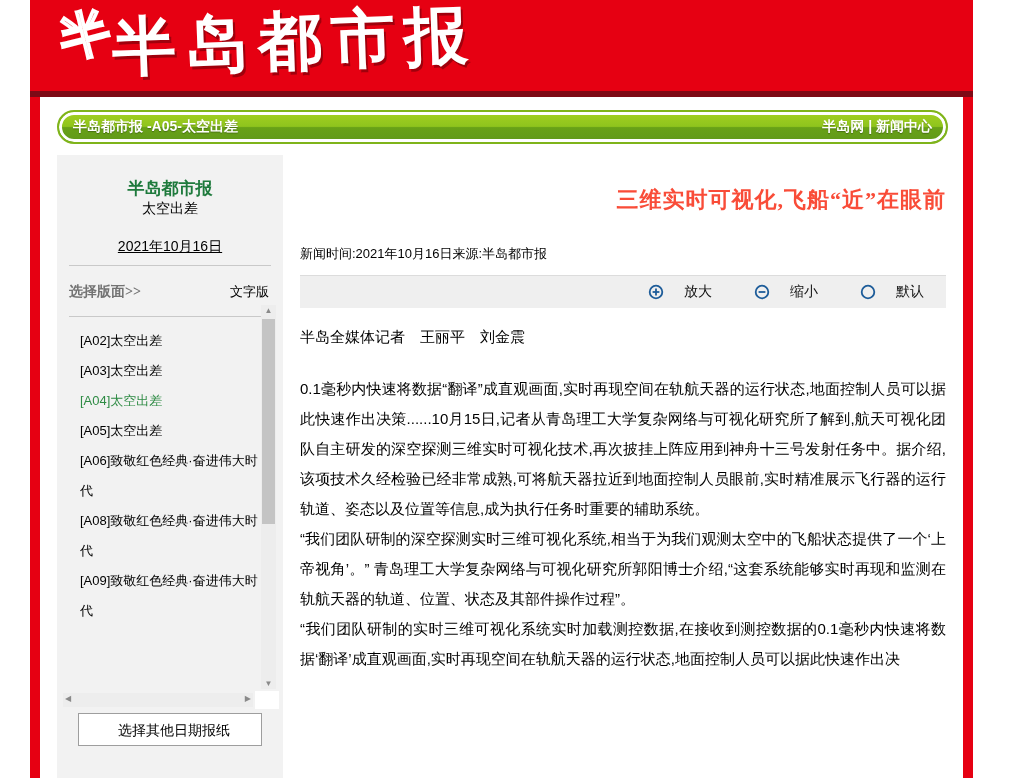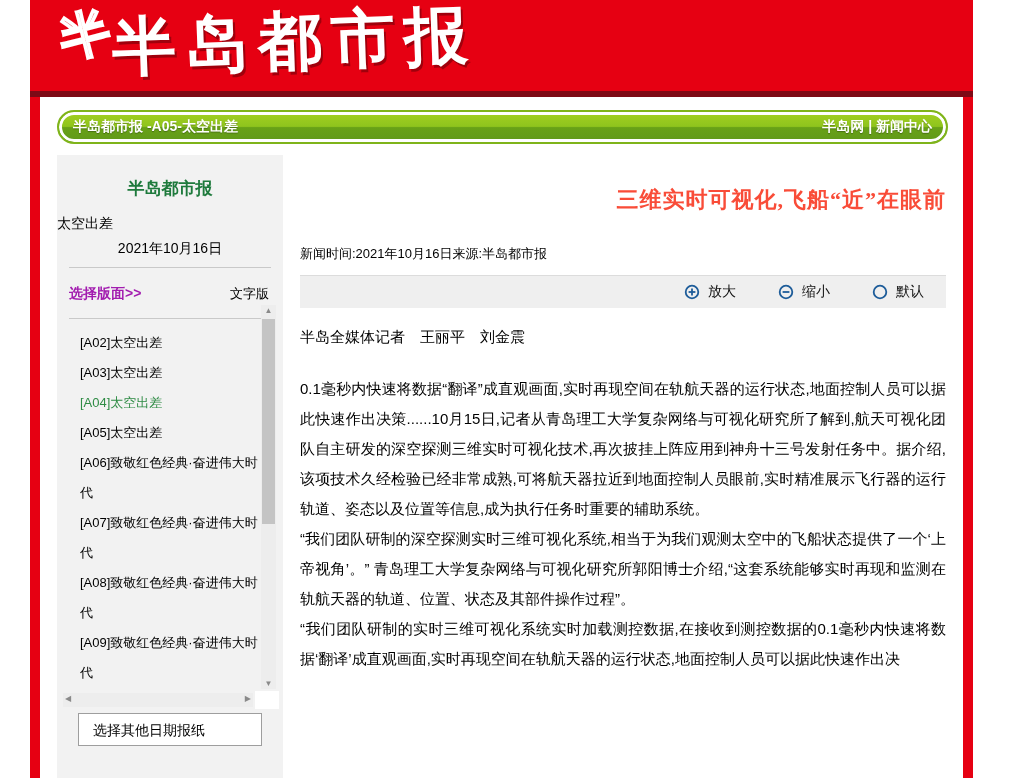--- a/index.html
+++ b/index.html
@@ -23,52 +23,52 @@
           border:2px solid #7FB41A;border-radius:18px;
           background:linear-gradient(#A3D021 0%,#8FC41D 48%,#68A117 52%,#60991A 100%);
           box-shadow:inset 0 0 0 3px #fff;display:flex;justify-content:space-between;
           align-items:center;padding:2px 14px;}
   .navbar span{color:#fff;font-weight:bold;font-size:14px;text-shadow:0 1px 1px rgba(0,0,0,0.3);
                white-space:nowrap;}
 
   
   .sidebar{position:absolute;left:17px;top:58px;width:226px;height:623px;background:#F2F2F2;}
   .sb-title{padding-top:22px;text-align:center;color:#1E7A3C;font-weight:bold;font-size:17px;}
-  .sb-section{margin-top:15px;font-size:14px;color:#000;}
-  .sb-date{margin-top:7px;text-align:center;font-size:14px;color:#000;}
+  .sb-section{margin-top:0;text-align:center;font-size:14px;color:#000;}
+  .sb-date{margin-top:20px;text-align:center;font-size:14px;color:#000;text-decoration:underline;}
   .sb-hr{border:none;border-top:1px solid #C9C9C9;margin:9px 12px;}
   .sb-row{display:flex;justify-content:space-between;align-items:baseline;padding:8px 14px 6px 12px;}
-  .sb-select{color:#a21caf;font-weight:bold;font-size:14px;}
+  .sb-select{color:#737373;font-weight:bold;font-size:14px;font-family:Liberation Serif, serif;}
   .sb-textver{color:#000;font-size:13px;}
   .page-list{margin:3px 0 0 6px;width:196px;list-style:none;padding:0;}
   .page-list li{font-size:13px;line-height:30px;padding-left:17px;color:#000;cursor:pointer;}
   .page-list li.active{color:#2E8B44;}
 
   .vscroll{position:absolute;right:7px;top:150px;width:15px;height:384px;background:#EDEDED;}
   .vscroll .arr{position:absolute;left:0;width:15px;text-align:center;font-size:8px;color:#8A8A8A;}
   .vscroll .arr.up{top:1px;} .vscroll .arr.down{bottom:1px;}
   .vthumb{position:absolute;left:1px;top:14px;width:13px;height:205px;background:#C4C4C4;}
   .hscroll{position:absolute;left:6px;top:538px;width:190px;height:14px;background:#EDEDED;}
   .hscroll .arr{position:absolute;top:1px;font-size:8px;color:#8A8A8A;}
   .hscroll .arr.left{left:2px;} .hscroll .arr.right{right:2px;}
   .scroll-corner{position:absolute;left:198px;top:536px;width:24px;height:18px;background:#fff;}
 
   .other-btn{position:absolute;left:21px;top:558px;width:184px;height:33px;box-sizing:border-box;
              background:#fff;border:1px solid #9E9E9E;font-size:14px;line-height:31px;
-             padding-left:14px;color:#000;cursor:pointer;text-align:left;
+             padding-left:14px;color:#000;cursor:pointer;text-align:center;
              font-family:"Liberation Sans",sans-serif;}
 
   
   .content{position:absolute;left:260px;top:0;width:646px;}
   .art-title{margin-top:88px;text-align:right;color:#F94C38;font-size:22px;font-weight:bold;
              font-family:"Liberation Serif",serif;letter-spacing:1px;}
   .art-meta{margin-top:30px;font-size:13px;color:#000;display:flex;}
   .toolbar{margin-top:12px;height:32px;background:#EFEFEF;border-top:1px solid #DCDCDC;
            display:flex;justify-content:flex-end;align-items:center;gap:30px;padding-right:16px;}
-  .tool-btn{display:flex;align-items:center;gap:8px;font-size:14px;color:#111;cursor:pointer;
+  .tool-btn{display:flex;align-items:center;gap:20px;font-size:14px;color:#111;cursor:pointer;
             background:none;border:none;font-family:"Liberation Sans",sans-serif;}
   .byline{margin-top:20px;font-size:15px;color:#000;}
   .body-text{margin-top:27px;font-size:15px;line-height:30px;color:#000;text-align:justify;}
   .body-text p{margin:0;}
 </style>
 </head>
 <body>
 
 <div class="page">
 
@@ -94,21 +94,20 @@
         <span class="sb-textver">文字版</span>
       </div>
       <hr class="sb-hr">
 
       <ul class="page-list">
         <li>[A02]太空出差</li>
         <li>[A03]太空出差</li>
         <li class="active">[A04]太空出差</li>
         <li>[A05]太空出差</li>
         <li>[A06]致敬红色经典·奋进伟大时代</li>
-        <li>[A07]致敬红色经典·奋进伟大时代</li>
         <li>[A08]致敬红色经典·奋进伟大时代</li>
         <li>[A09]致敬红色经典·奋进伟大时代</li>
       </ul>
 
       <div class="vscroll">
         <span class="arr up">▲</span>
         <div class="vthumb"></div>
         <span class="arr down">▼</span>
       </div>
       <div class="hscroll">

